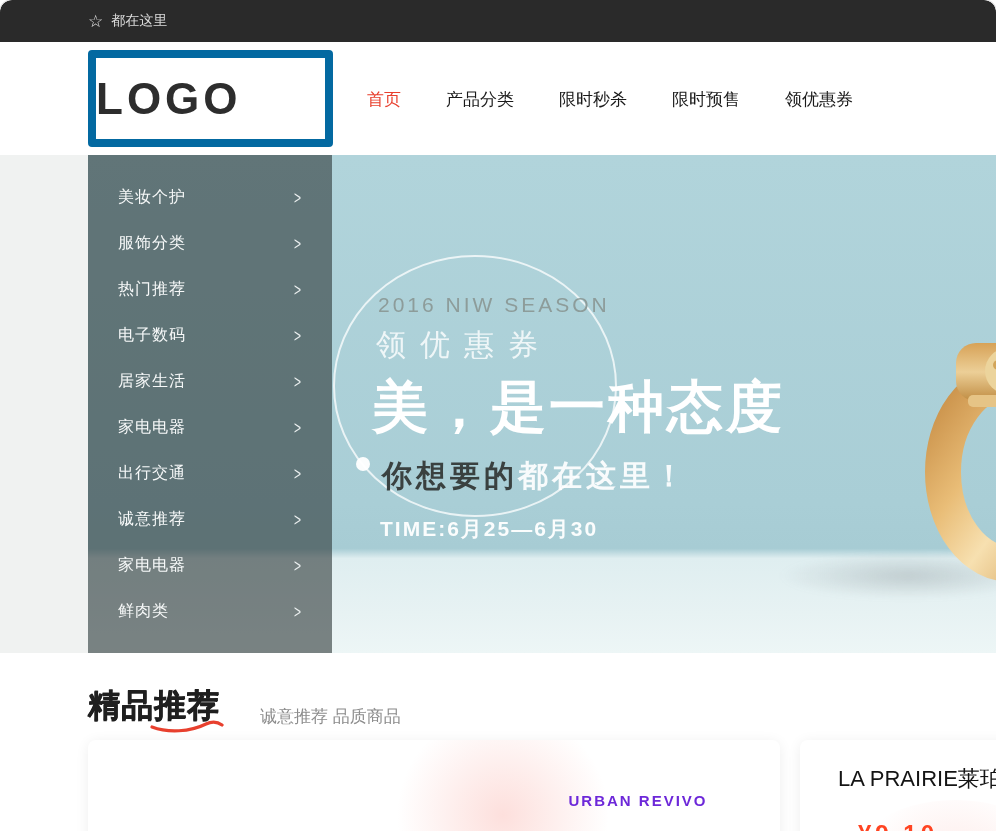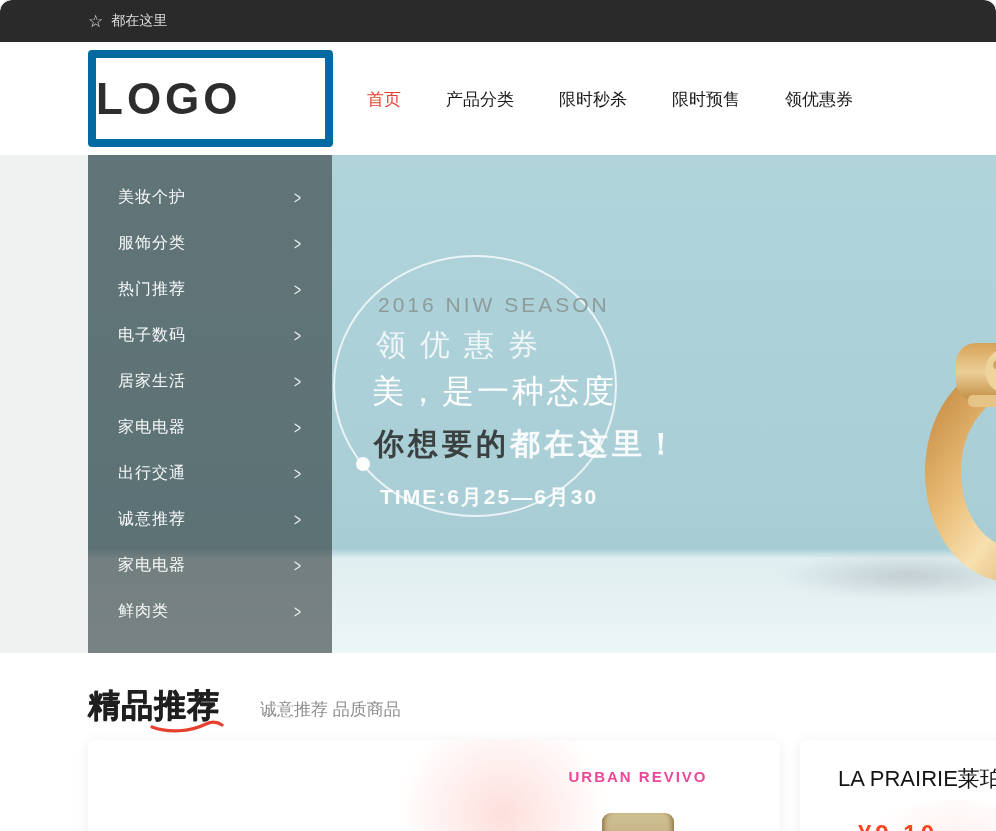--- a/index.html
+++ b/index.html
@@ -36,22 +36,22 @@
     position:absolute; left:88px; top:0; width:908px; height:498px; overflow:hidden;
     background:linear-gradient(180deg,#b1d4db 0%, #a9ced6 70%, #a7ccd4 79%,
                #dfeef0 81%, #e7f2f3 92%, #edf6f6 100%);
   }
   .circle-deco{ position:absolute; left:242px; top:98px; }
   .deco-dot{ position:absolute; left:268px; top:302px; width:14px; height:14px;
     border-radius:50%; background:#ffffff; opacity:.95; }
   .banner-text{ position:absolute; left:284px; top:138px; }
   .bt-season{ font-size:21px; font-weight:normal; color:#8d9c9a; letter-spacing:3px; margin-left:6px; }
   .bt-gold{ margin-top:8px; font-size:30px; color:rgba(255,255,255,.8); letter-spacing:14px; margin-left:4px; }
-  .bt-main{ margin-top:4px; font-size:32px; font-weight:normal; color:#ffffff; letter-spacing:3px; }
-  .bt-tagline{ margin-top:10px; font-size:30px; font-weight:bold; letter-spacing:4px; margin-left:2px;}
+  .bt-main{ margin-top:4px; font-size:56px; font-weight:bold; color:#ffffff; letter-spacing:3px; }
+  .bt-tagline{ margin-top:10px; font-size:30px; font-weight:bold; letter-spacing:4px; margin-left:10px;}
   .bt-tagline .dark{ color:#3a4140; }
   .bt-tagline .light{ color:rgba(255,255,255,.92); }
   .bt-time{ margin-top:18px; font-size:21px; font-weight:bold; color:rgba(255,255,255,.95);
     letter-spacing:2px; margin-left:8px; }
   .ring-shadow{ position:absolute; left:690px; top:398px; width:260px; height:46px;
     background:radial-gradient(ellipse at center, rgba(110,120,125,.28) 0%, rgba(110,120,125,0) 70%);
     filter:blur(3px); }
   .ring-wrap{ position:absolute; left:820px; top:182px; width:190px; height:245px; }
   
   .sidebar{
@@ -59,41 +59,41 @@
     background:rgba(43,53,53,.6); padding:19px 0; z-index:5;
     display:flex; flex-direction:column;
   }
   .side-item{
     height:46px; display:flex; align-items:center; justify-content:space-between;
     padding:0 30px; cursor:pointer;
   }
   .side-item .s-lbl{ color:#f7f9f9; font-size:16px; letter-spacing:1px; }
   .side-item .s-arrow{ color:#eef2f2; font-size:15px; transform:scale(.8,1.2); }
   
-  .rec-header{ position:absolute; top:684px; left:88px; display:flex; align-items:center; }
+  .rec-header{ position:absolute; top:684px; left:88px; display:flex; align-items:flex-end; }
   .rec-logo{ position:relative; font-size:32px; font-weight:900; color:#1f1f1f;
     letter-spacing:1px; text-shadow:.6px 0 0 #1f1f1f, 0 .6px 0 #1f1f1f; }
   .rec-swoosh{ position:absolute; right:-4px; bottom:-6px; }
   .rec-sub{ margin-left:40px; margin-top:6px; font-size:17px; color:#8c8c8c; }
   
   .card{
     position:absolute; top:740px; background:#ffffff; border-radius:8px;
     box-shadow:0 2px 14px rgba(0,0,0,.07); overflow:hidden; cursor:pointer;
   }
   .card1{ left:88px; width:692px; height:170px; }
   .card2{ left:800px; width:260px; height:170px; }
   .blob{ position:absolute; border-radius:50%; pointer-events:none; }
   .blob1{ left:300px; top:-30px; width:230px; height:210px;
     background:radial-gradient(circle, rgba(248,150,140,.30) 0%, rgba(248,150,140,0) 68%); }
   .blob2{ left:40px; top:60px; width:230px; height:160px;
     background:radial-gradient(circle, rgba(248,160,150,.25) 0%, rgba(248,160,150,0) 68%); }
   .p-title{ position:absolute; left:27px; top:22px; width:410px;
     font-size:22px; line-height:1.5; color:#141414; }
   .brand-block{ position:absolute; left:440px; top:28px; width:220px; text-align:center; }
-  .brand-name{ font-size:15px; font-weight:bold; letter-spacing:2px; color:#ec4899; white-space:nowrap; }
+  .brand-name{ font-size:15px; font-weight:bold; letter-spacing:2px; color:#6d28d9; white-space:nowrap;margin-top:24px; }
   .shirt-thumb{
     margin:28px auto 0; width:72px; height:48px; border-radius:9px 9px 5px 5px;
     background:linear-gradient(180deg,#cfc094 0%, #c3b183 60%, #b19c6c 100%);
     box-shadow:inset 6px 0 5px -4px #8a6f3f, inset -6px 0 5px -4px #8a6f3f;
   }
   .p-title2{ position:absolute; left:38px; top:24px; font-size:22px; color:#141414; white-space:nowrap; }
   .p-price{ position:absolute; left:58px; top:80px; font-size:24px; font-weight:bold; color:#ff4422; letter-spacing:4px; }
 </style>
 </head>
 <body>

